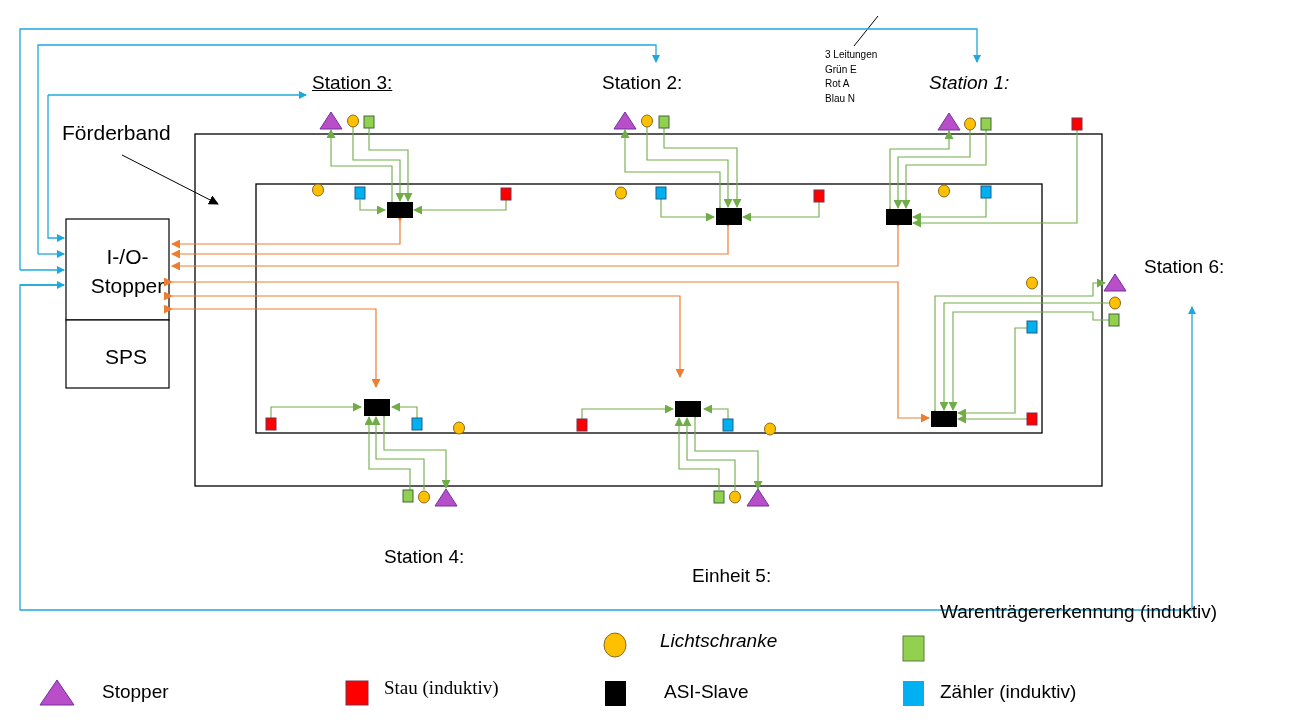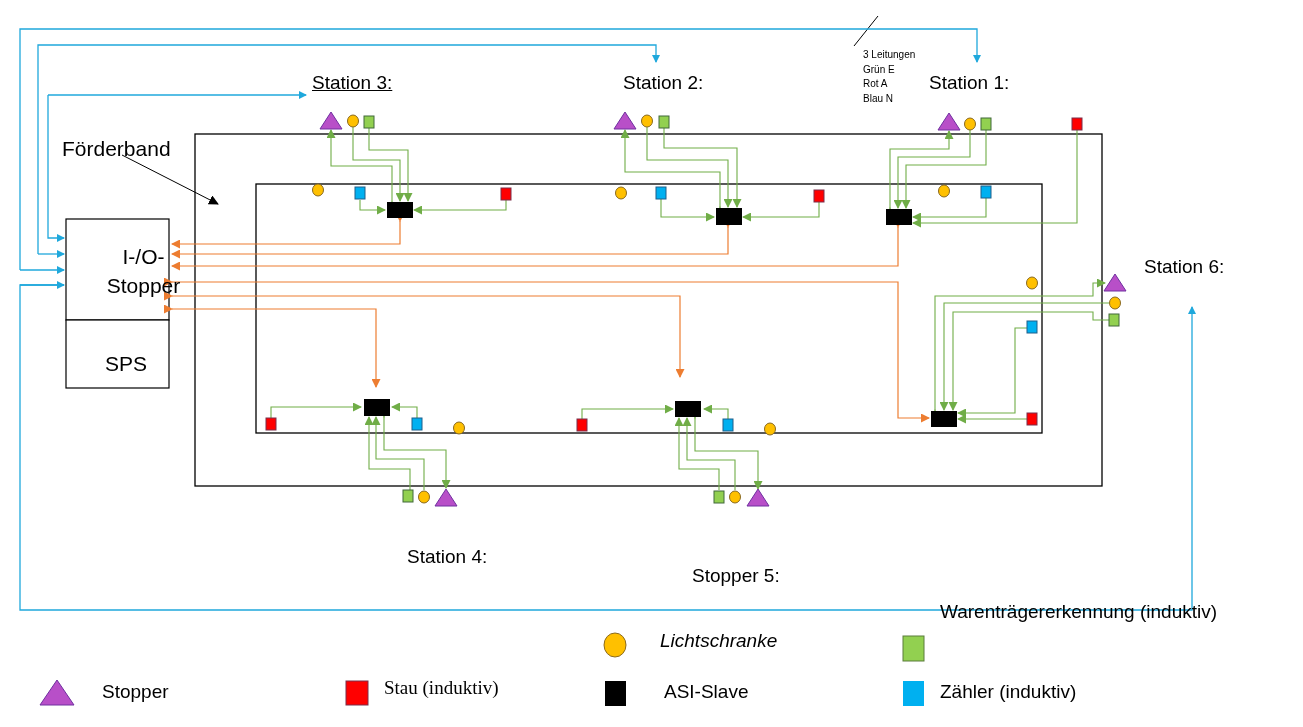--- a/index.html
+++ b/index.html
@@ -1,22 +1,22 @@
 <!DOCTYPE html>
 <html><head>
 <meta charset="utf-8">
 <style>
   html, body { margin: 0; padding: 0; background: #ffffff; }
   body { width: 1303px; height: 727px; position: relative; overflow: hidden;
          font-family: "Liberation Sans", "DejaVu Sans", sans-serif; color: #000; }
   #diagram { position: absolute; left: 0; top: 0; }
   .lbl { position: absolute; white-space: nowrap; color: #000; }
   .station { font-size: 19px; }
-  .big { font-size: 21px; margin-top: 16px; }
-  .note { font-size: 10px; line-height: 14.5px; margin-left: 38px; }
+  .big { font-size: 21px; }
+  .note { font-size: 10px; line-height: 14.5px; }
   .legend { font-size: 19px; }
   .iobox-text { position: absolute; text-align: center; font-size: 21px; line-height: 29px; }
 </style>
 </head>
 <body>
 
 <svg id="diagram" width="1303" height="727" viewBox="0 0 1303 727">
   <defs>
     <marker id="arB" markerWidth="8" markerHeight="8" refX="7" refY="4" orient="auto" markerUnits="userSpaceOnUse">
       <path d="M0,0 L8,4 L0,8 z" fill="#1fa8dc"></path>
@@ -154,32 +154,32 @@
     <rect x="346" y="681" width="22" height="24" fill="#ff0000" stroke="#7a2e4a" stroke-width="1"></rect>
     <ellipse cx="615" cy="645" rx="11" ry="12" fill="#ffc000" stroke="#8a6a20" stroke-width="1"></ellipse>
     <rect x="605" y="681" width="21" height="25" fill="#000"></rect>
     <rect x="903" y="636" width="21" height="25" fill="#92d050" stroke="#5a7d3a" stroke-width="1"></rect>
     <rect x="903" y="681" width="21" height="25" fill="#00b0f0" stroke="#1f5f8a" stroke-width="0"></rect>
   </g>
 </svg>
 
 <div class="lbl big" style="left:62px; top:121px;">Förderband</div>
 
-<div class="iobox-text" style="left:66px; top:242px; width:123px;padding-left:16px;">
+<div class="iobox-text" style="left:66px; top:242px; width:123px;">
   <div>I-/O-</div>
   <div>Stopper</div>
 </div>
-<div class="iobox-text" style="left:66px; top:349px; width:120px;">SPS</div>
+<div class="iobox-text" style="left:66px; top:342px; width:120px;">SPS</div>
 
 <div class="lbl station" style="left:312px; top:72px;text-decoration:underline;">Station 3:</div>
-<div class="lbl station" style="left:623px; top:72px;">Station 2:</div>
-<div class="lbl station" style="left:929px; top:72px;">Station 1:</div>
+<div class="lbl station" style="left:602px; top:72px;">Station 2:</div>
+<div class="lbl station" style="left:929px; top:72px;font-style:italic;">Station 1:</div>
 <div class="lbl station" style="left:1144px; top:256px;">Station 6:</div>
-<div class="lbl station" style="left:384px; top:546px;margin-left:23px;">Station 4:</div>
-<div class="lbl station" style="left:692px; top:565px;">Stopper 5:</div>
+<div class="lbl station" style="left:384px; top:546px;">Station 4:</div>
+<div class="lbl station" style="left:692px; top:565px;">Einheit 5:</div>
 
 <div class="lbl note" style="left:825px; top:48px;">
   <div>3 Leitungen</div>
   <div>Grün E</div>
   <div>Rot A</div>
   <div>Blau N</div>
 </div>
 
 <div class="lbl legend" style="left:102px; top:681px;">Stopper</div>
 <div class="lbl legend" style="left:384px; top:677px;font-family:Liberation Serif, serif;">Stau (induktiv)</div>

